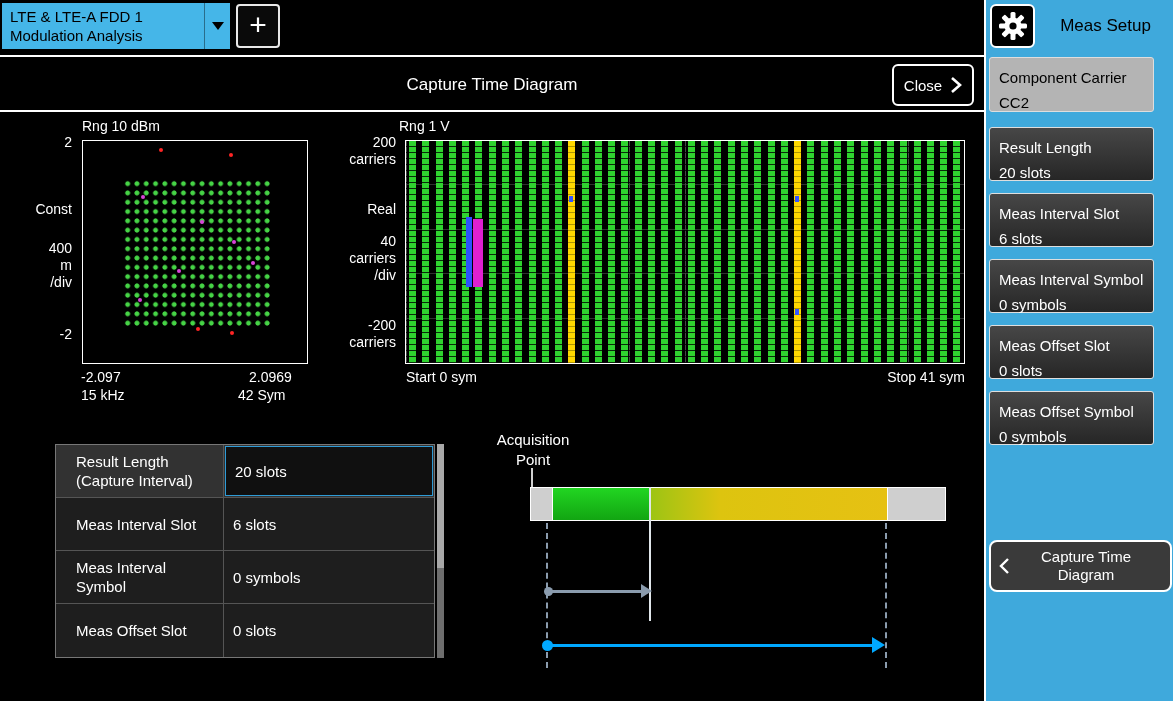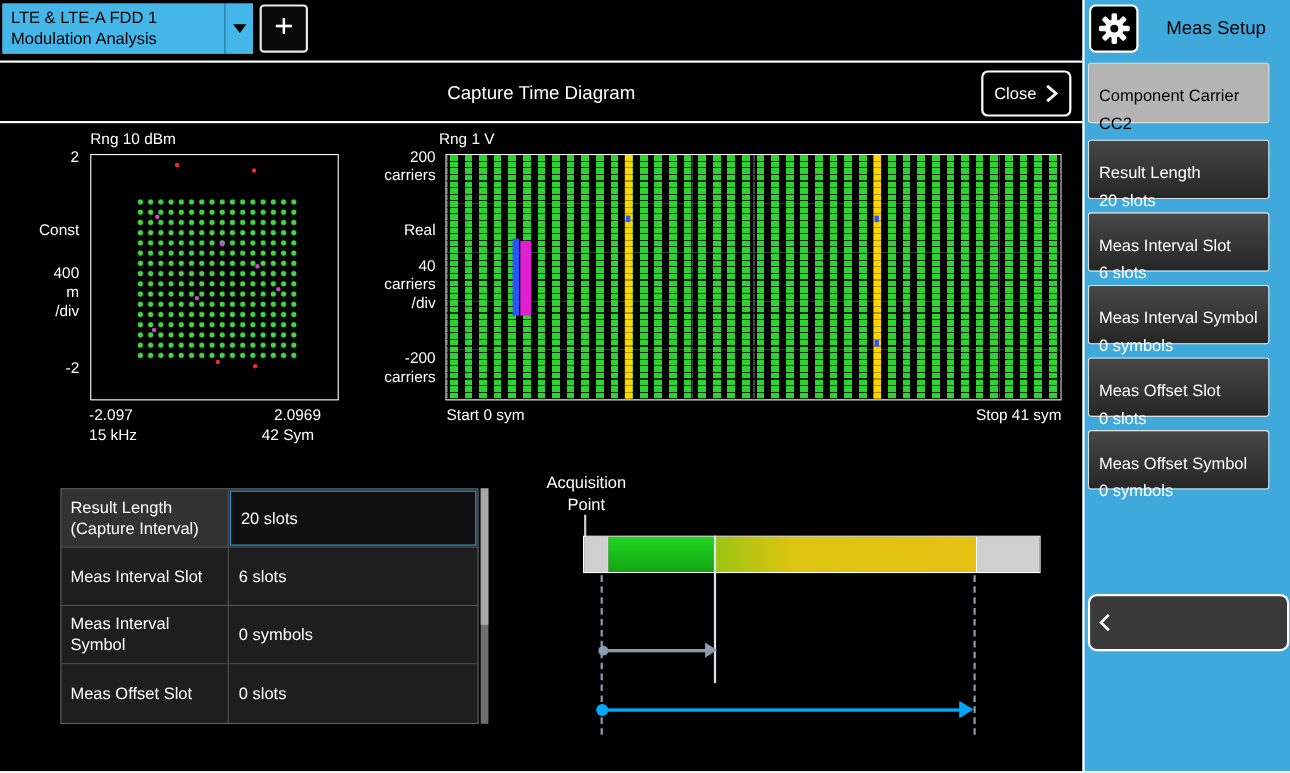--- a/index.html
+++ b/index.html
@@ -76,21 +76,21 @@
   }
 
   
   .settings-table {
     position:absolute; left:55px; top:444px; width:380px;
     border:1px solid #777; background:#1c1c1c; font-size:15px;
   }
   .st-row { display:flex; min-height:53px; border-bottom:1px solid #555; background:#1e1e1e; cursor:pointer; }
   .st-row:last-child { border-bottom:none; }
   .st-row.selected { background:#323232; }
-  .st-label { width:152px; padding:7px 8px; border-right:1px solid #555; display:flex; align-items:center; line-height:19px; }
+  .st-label { width:168px; padding:7px 20px; border-right:1px solid #555; display:flex; align-items:center; line-height:19px; }
   .st-value { flex:1; padding:7px 9px; display:flex; align-items:center; }
   .st-row.selected .st-value { border:1px solid #2e9bd6; background:#101010; margin:1px; }
   .table-scroll { position:absolute; left:437px; top:444px; width:7px; height:214px; background:#6e6e6e; }
   .table-scroll .thumb { position:absolute; left:0; top:0; width:100%; height:58%; background:#a8a8a8; }
 
   
   .acq-label { position:absolute; left:489px; top:430px; width:88px; text-align:center; font-size:15px; line-height:20px; }
   .acq-connector { position:absolute; left:531px; top:468px; width:2px; height:20px; background:#d0d0d0; }
   .acq-bar {
     position:absolute; left:530px; top:487px; width:416px; height:34px;
@@ -119,21 +119,21 @@
     display:flex; align-items:center; justify-content:center; cursor:pointer;
   }
   .meas-setup-tab {
     position:absolute; left:52px; top:0; width:135px; height:52px;
     line-height:52px; text-align:center; color:#000; font-size:17px; cursor:pointer;
   }
   .sb-btn {
     position:absolute; left:3px; width:165px;
     background:linear-gradient(180deg,#474747,#262626);
     border:1px solid #dedede; border-radius:3px;
-    color:#fff; padding:20px 9px; cursor:pointer;
+    color:#fff; padding:10px 9px; cursor:pointer;
   }
   .sb-btn.gray { background:#b4b4b4; color:#000; }
   .sb-label { font-size:15px; line-height:19px; }
   .sb-value { font-size:15px; line-height:19px; margin-top:6px; }
   .sb-dd-arrow { position:absolute; right:9px; bottom:13px; width:0; height:0; border-left:6px solid transparent; border-right:6px solid transparent; border-top:8px solid #fff; }
   .capture-btn {
     position:absolute; left:3px; top:540px; width:183px; height:52px;
     background:#3a3a3a; border:2px solid #fff; border-radius:8px;
     display:flex; align-items:center; padding:0 8px; color:#fff; cursor:pointer;
   }
@@ -302,17 +302,21 @@
     </div>
     <div class="sb-btn" style="top:391px; height:54px;">
       <div class="sb-label">Meas Offset Symbol</div>
       <div class="sb-value">0 symbols</div>
     </div>
 
     <div class="capture-btn">
       <svg width="11" height="18" viewBox="0 0 11 18">
         <polyline points="9,2 2,9 9,16" fill="none" stroke="#fff" stroke-width="2.4"></polyline>
       </svg>
+      <div class="capture-text">
+        <div>Capture Time</div>
+        <div>Diagram</div>
+      </div>
     </div>
   </div>
 
   <div class="bottom-line"></div>
 </div>
 
 </body></html>

